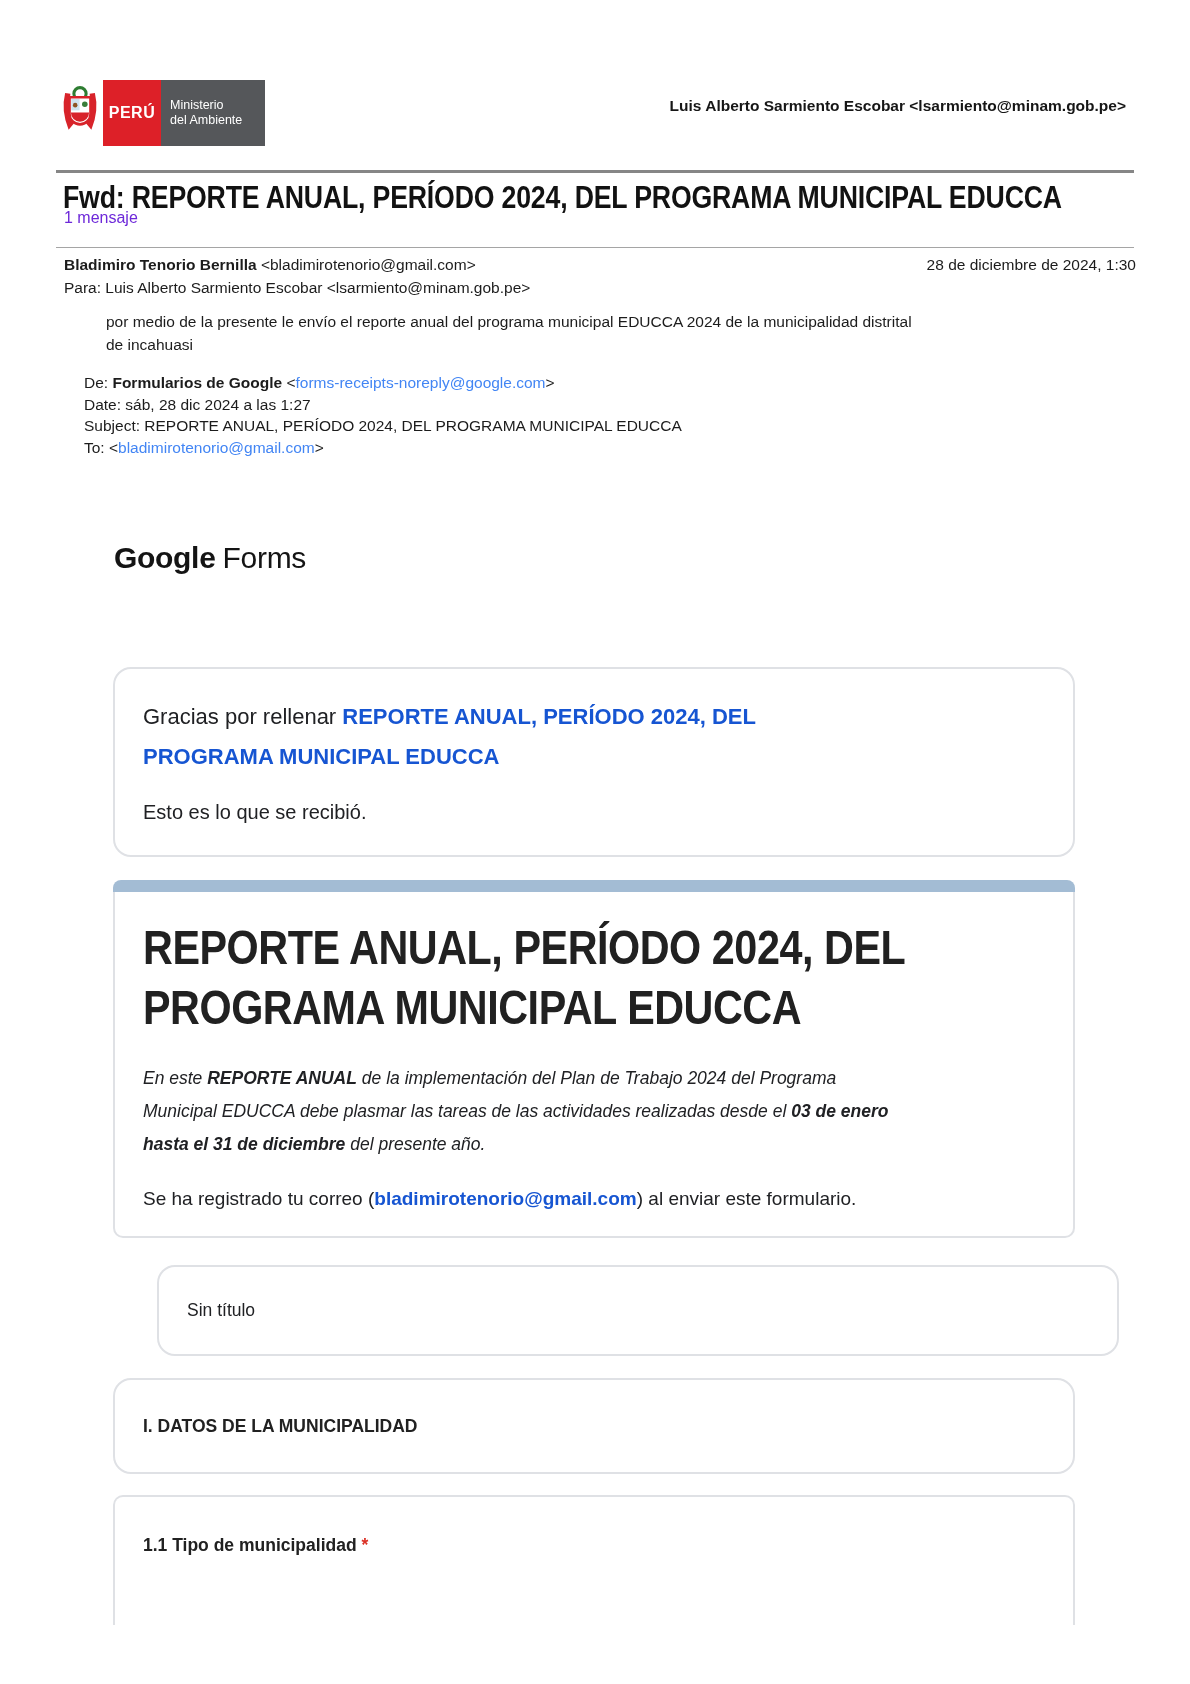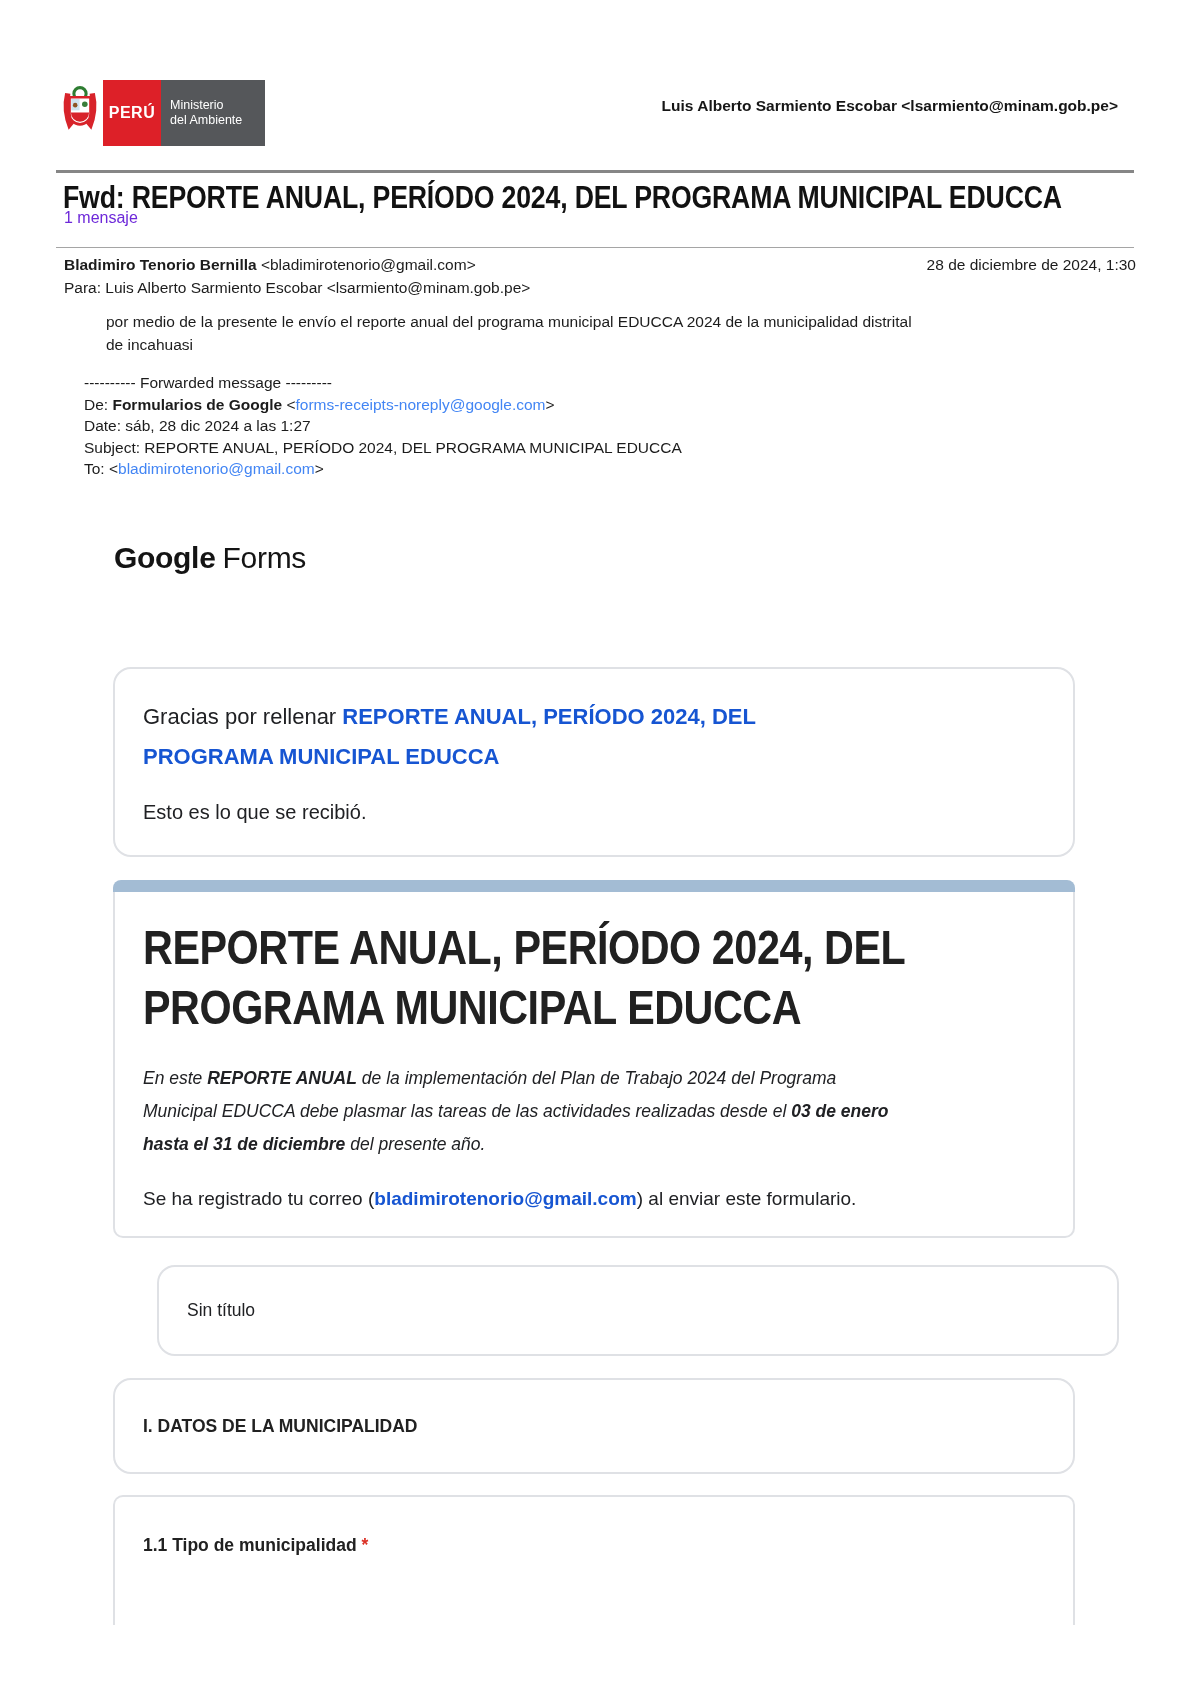--- a/index.html
+++ b/index.html
@@ -7,21 +7,21 @@
     position:relative; width:1190px; height:1684px; background:#ffffff;
     font-family:"Liberation Sans", sans-serif; color:#1f1f1f; overflow:hidden;
   }
   
   .logo { position:absolute; top:80px; left:57px; height:66px; display:flex; align-items:stretch; }
   .logo .arms { width:46px; background:#ffffff; display:flex; align-items:center; justify-content:center; }
   .logo .red-block { width:58px; background:#dd2028; color:#ffffff; display:flex; align-items:center; justify-content:center;
     font-weight:bold; font-size:16px; letter-spacing:.5px; }
   .logo .gray-block { width:95px; background:#55575a; color:#ffffff; display:flex; flex-direction:column; justify-content:center;
     padding-left:9px; font-size:12.5px; line-height:15px; }
-  .header-email { position:absolute; top:97px; right:72px; font-weight:bold; font-size:15.5px; color:#161616; }
+  .header-email { position:absolute; top:97px; right:64px; font-weight:bold; font-size:15.5px; color:#161616; }
 
   .divider1 { position:absolute; top:170px; left:56px; width:1078px; height:3px; background:#868686; }
   .divider2 { position:absolute; top:247px; left:56px; width:1078px; height:1px; background:#a5a5a5; }
 
   .subject { position:absolute; top:180px; left:63px; font-size:31px; font-weight:bold; color:#121212;
     white-space:nowrap; transform:scaleX(.86); transform-origin:left top; letter-spacing:-.2px; }
   .msg-count { position:absolute; top:209px; left:64px; font-size:16px; color:#6d28d9; }
 
   .sender-row { position:absolute; top:256px; left:64px; width:1072px; display:flex; justify-content:space-between;
     font-size:15.5px; color:#1c1c1c; }
@@ -101,21 +101,20 @@
     <div>28 de diciembre de 2024, 1:30</div>
   </div>
   <div class="to-line">Para: Luis Alberto Sarmiento Escobar &lt;lsarmiento@minam.gob.pe&gt;</div>
 
   <div class="body-block">
     <div>por medio de la presente le envío el reporte anual del programa municipal EDUCCA 2024 de la municipalidad distrital</div>
     <div>de incahuasi</div>
   </div>
 
   <div class="fwd-block">
-    <div>---------- Forwarded message ---------</div>
     <div><span>De: </span><b>Formularios de Google</b><span> &lt;</span><a class="plain-link">forms-receipts-noreply@google.com</a><span>&gt;</span></div>
     <div>Date: sáb, 28 dic 2024 a las 1:27</div>
     <div>Subject: REPORTE ANUAL, PERÍODO 2024, DEL PROGRAMA MUNICIPAL EDUCCA</div>
     <div><span>To: &lt;</span><a class="plain-link">bladimirotenorio@gmail.com</a><span>&gt;</span></div>
   </div>
 
   <div class="gforms-logo">
     <span class="w1">Google</span><span class="w2">Forms</span>
   </div>
 

